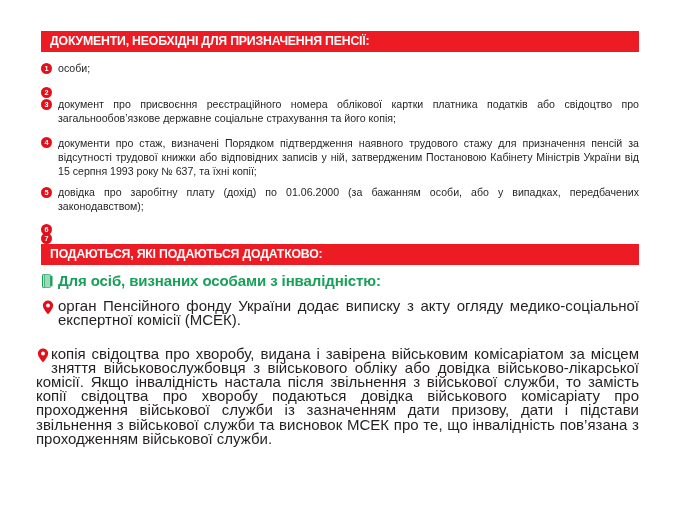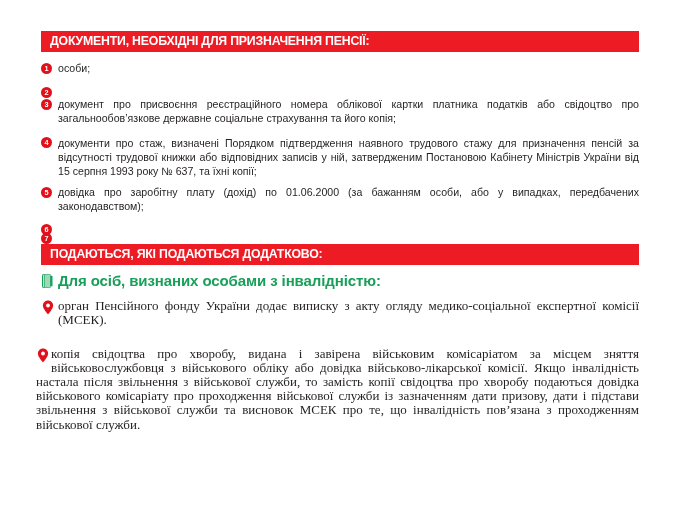--- a/index.html
+++ b/index.html
@@ -89,25 +89,24 @@
     width: 11px;
     height: 14px;
     display: block;
   }
 
   
   .pin-para {
     position: relative;
     margin: 0 25px 0 25px;
     padding-left: 17px;
-    font-size: 13px;
+    font-size: 15px;
     line-height: 14.2px;
     text-align: justify;
     color: #231f20;
-    font-family: Liberation Serif, serif;
   }
   .pin-para.hang {
     padding-left: 0;
     text-indent: 0;
     margin-left: 20px;
   }
   .pin-icon {
     position: absolute;
     left: 1px;
     top: 1px;

